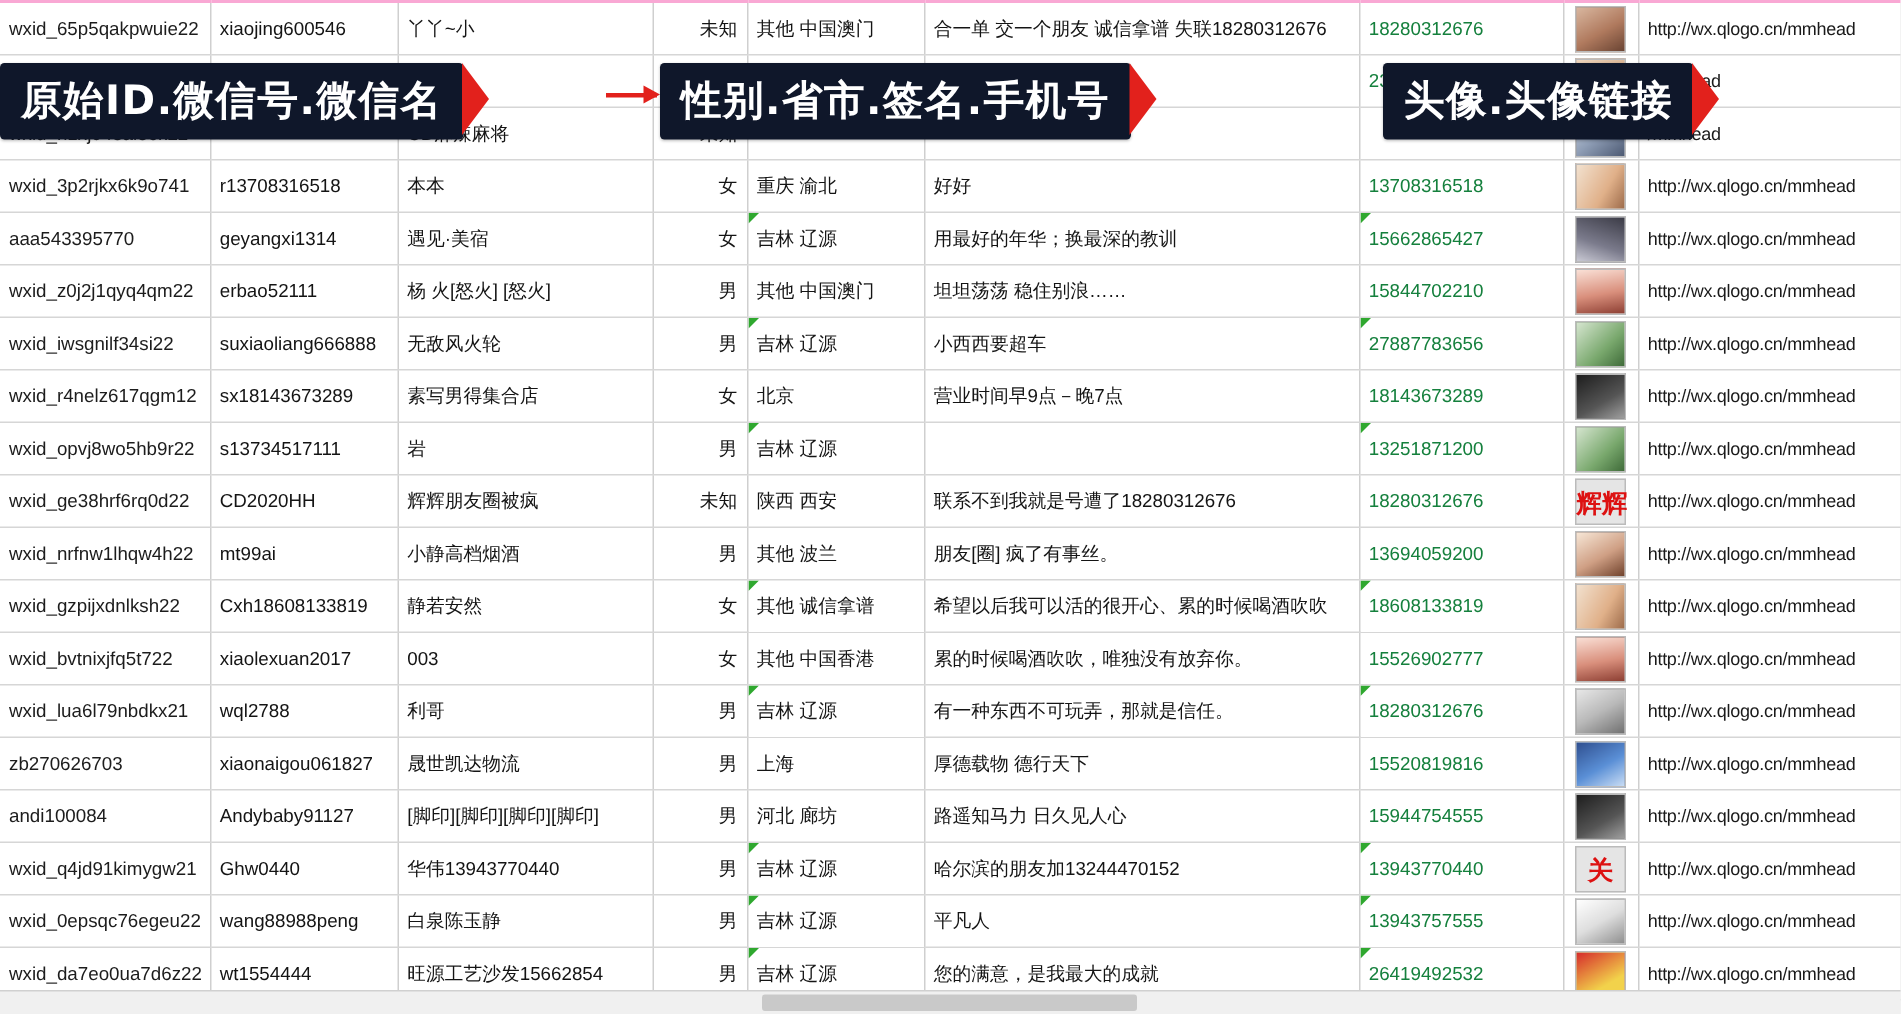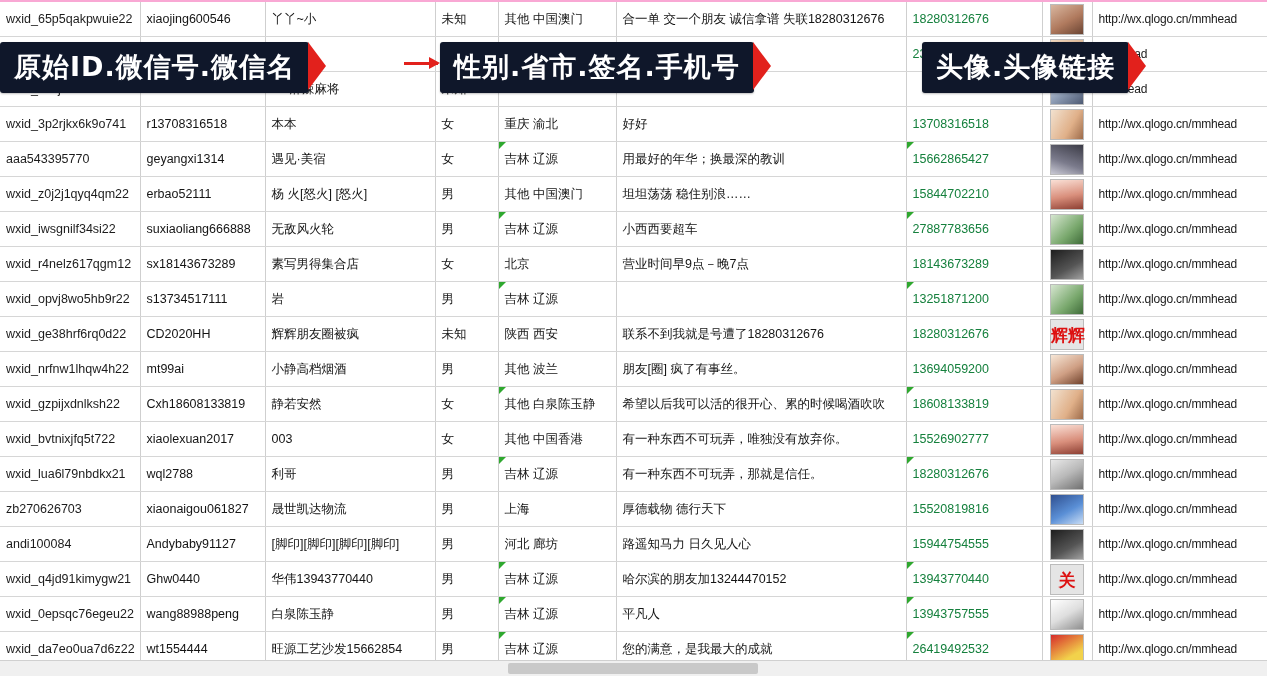--- a/index.html
+++ b/index.html
@@ -48,21 +48,21 @@
   col.c-wxid     { width: 125px; }
   col.c-name     { width: 170px; }
   col.c-sex      { width: 63px; }
   col.c-region   { width: 118px; }
   col.c-sign     { width: 290px; }
   col.c-phone    { width: 136px; }
   col.c-avatar   { width: 50px; }
   col.c-link     { width: 175px; }
 
   td.origin { color: #1c1c1c; }
-  td.sex    { text-align: left; margin-left: 44px; }
+  td.sex    { text-align: right; margin-left: 44px; }
   td.phone  { color: #15803d; }
   td.link   { color: #1a1a1a; letter-spacing: -0.2px; font-size: 12px; }
   td.avatar { padding: 0; text-align: center; }
 
   
   td.marker {
     position: relative;
     margin-left: 20px;
   }
   td.marker::after {
@@ -312,33 +312,33 @@
           <td class="sign">朋友[圈] 疯了有事丝。</td>
           <td class="phone">13694059200</td>
           <td class="avatar"><span class="thumb t12"></span></td>
           <td class="link">http://wx.qlogo.cn/mmhead</td>
         </tr>
         <tr>
           <td class="origin">wxid_gzpijxdnlksh22</td>
           <td class="wxid">Cxh18608133819</td>
           <td class="name">静若安然</td>
           <td class="sex">女</td>
-          <td class="region marker">其他 白泉陈玉静</td>
+          <td class="region marker">其他 诚信拿谱</td>
           <td class="sign">希望以后我可以活的很开心、累的时候喝酒吹吹</td>
           <td class="phone marker">18608133819</td>
           <td class="avatar"><span class="thumb t3"></span></td>
           <td class="link">http://wx.qlogo.cn/mmhead</td>
         </tr>
         <tr>
           <td class="origin">wxid_bvtnixjfq5t722</td>
           <td class="wxid">xiaolexuan2017</td>
           <td class="name">003</td>
           <td class="sex">女</td>
           <td class="region">其他 中国香港</td>
-          <td class="sign">有一种东西不可玩弄，唯独没有放弃你。</td>
+          <td class="sign">累的时候喝酒吹吹，唯独没有放弃你。</td>
           <td class="phone">15526902777</td>
           <td class="avatar"><span class="thumb t5"></span></td>
           <td class="link">http://wx.qlogo.cn/mmhead</td>
         </tr>
         <tr>
           <td class="origin">wxid_lua6l79nbdkx21</td>
           <td class="wxid">wql2788</td>
           <td class="name">利哥</td>
           <td class="sex">男</td>
           <td class="region marker">吉林 辽源</td>

